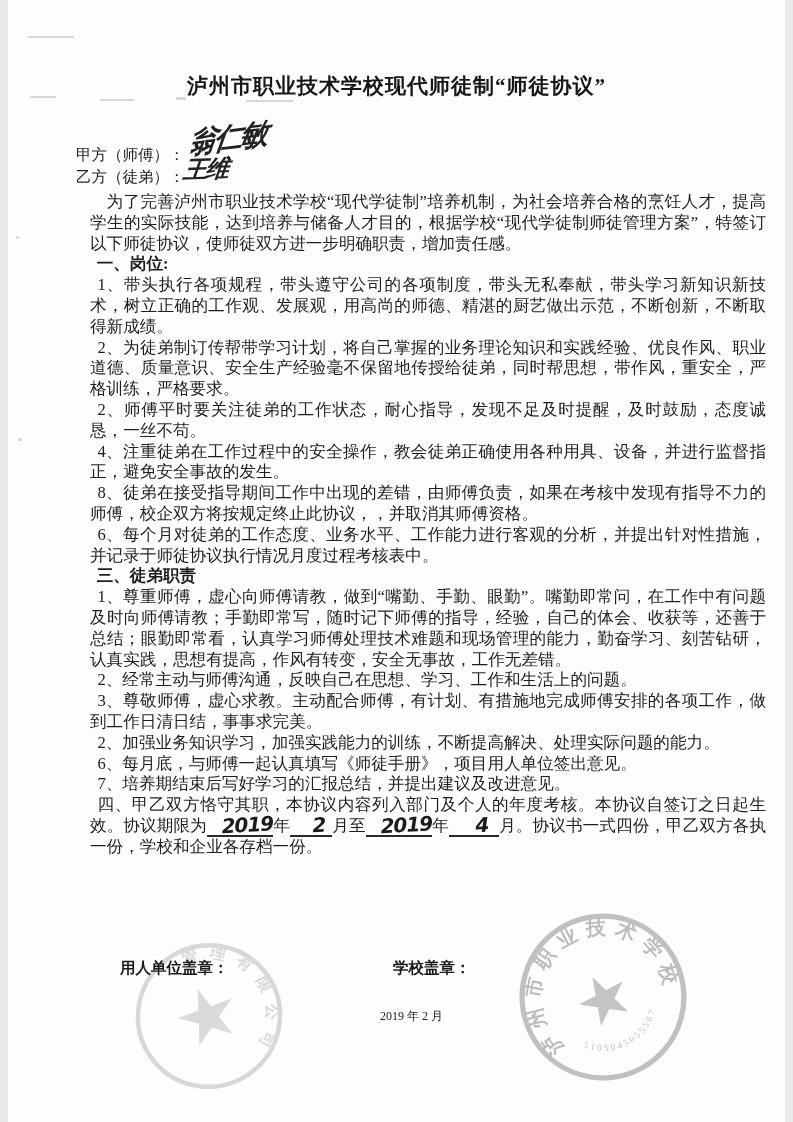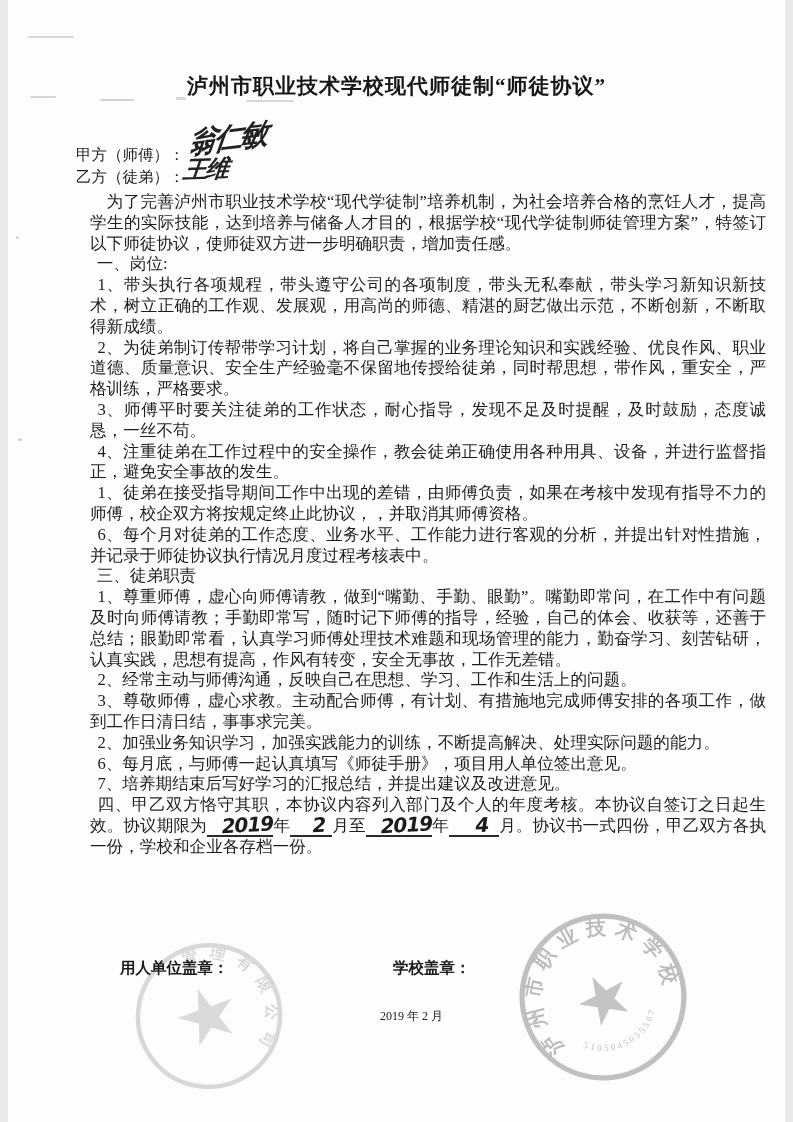--- a/index.html
+++ b/index.html
@@ -29,21 +29,21 @@
   .sig-a{font-size:29px;transform:rotate(-7deg) skewX(-14deg);position:relative;top:-7px;left:2px;letter-spacing:-3px;}
   .sig-b{font-size:24px;transform:rotate(-2deg) skewX(-8deg);position:relative;top:-4px;left:-3px;letter-spacing:-2px;}
   .content{
     position:absolute;left:66px;top:192px;width:676px;
     font-size:16.6px;line-height:20.8px;z-index:2;
     text-align:justify;
     margin-left:16px;
   }
   .content p{margin:0;padding:0;}
   .intro{text-indent:1em;}
-  .sec{text-indent:0.4em;}
+  .sec{text-indent:0.4em;font-weight:bold;}
   .item{text-indent:0.45em;}
   .blank{
     display:inline-block;
     border-bottom:2px solid #2a2a2a;
     text-align:center;
     height:19px;line-height:17px;
     vertical-align:baseline;
   }
   .hw{
     display:inline-block;
@@ -86,23 +86,23 @@
     <div class="party-line">
       <span>乙方（徒弟）：</span><span class="sig sig-b">王维</span>
     </div>
   </div>
 
   <div class="content">
     <p class="intro">为了完善泸州市职业技术学校“现代学徒制”培养机制，为社会培养合格的烹饪人才，提高学生的实际技能，达到培养与储备人才目的，根据学校“现代学徒制师徒管理方案”，特签订以下师徒协议，使师徒双方进一步明确职责，增加责任感。</p>
     <p class="sec">一、岗位:</p>
     <p class="item">1、带头执行各项规程，带头遵守公司的各项制度，带头无私奉献，带头学习新知识新技术，树立正确的工作观、发展观，用高尚的师德、精湛的厨艺做出示范，不断创新，不断取得新成绩。</p>
     <p class="item">2、为徒弟制订传帮带学习计划，将自己掌握的业务理论知识和实践经验、优良作风、职业道德、质量意识、安全生产经验毫不保留地传授给徒弟，同时帮思想，带作风，重安全，严格训练，严格要求。</p>
-    <p class="item">3、师傅平时要关注徒弟的工作状态，耐心指导，发现不足及时提醒，及时鼓励，态度诚恳，一丝不苟。</p>
+    <p class="item">2、师傅平时要关注徒弟的工作状态，耐心指导，发现不足及时提醒，及时鼓励，态度诚恳，一丝不苟。</p>
     <p class="item">4、注重徒弟在工作过程中的安全操作，教会徒弟正确使用各种用具、设备，并进行监督指正，避免安全事故的发生。</p>
-    <p class="item">1、徒弟在接受指导期间工作中出现的差错，由师傅负责，如果在考核中发现有指导不力的师傅，校企双方将按规定终止此协议，，并取消其师傅资格。</p>
+    <p class="item">8、徒弟在接受指导期间工作中出现的差错，由师傅负责，如果在考核中发现有指导不力的师傅，校企双方将按规定终止此协议，，并取消其师傅资格。</p>
     <p class="item">6、每个月对徒弟的工作态度、业务水平、工作能力进行客观的分析，并提出针对性措施，并记录于师徒协议执行情况月度过程考核表中。</p>
     <p class="sec">三、徒弟职责</p>
     <p class="item">1、尊重师傅，虚心向师傅请教，做到“嘴勤、手勤、眼勤”。嘴勤即常问，在工作中有问题及时向师傅请教；手勤即常写，随时记下师傅的指导，经验，自己的体会、收获等，还善于总结；眼勤即常看，认真学习师傅处理技术难题和现场管理的能力，勤奋学习、刻苦钻研，认真实践，思想有提高，作风有转变，安全无事故，工作无差错。</p>
     <p class="item">2、经常主动与师傅沟通，反映自己在思想、学习、工作和生活上的问题。</p>
     <p class="item">3、尊敬师傅，虚心求教。主动配合师傅，有计划、有措施地完成师傅安排的各项工作，做到工作日清日结，事事求完美。</p>
     <p class="item">2、加强业务知识学习，加强实践能力的训练，不断提高解决、处理实际问题的能力。</p>
     <p class="item">6、每月底，与师傅一起认真填写《师徒手册》，项目用人单位签出意见。</p>
     <p class="item">7、培养期结束后写好学习的汇报总结，并提出建议及改进意见。</p>
     <p class="item">
       <span>四、甲乙双方恪守其职，本协议内容列入部门及个人的年度考核。本协议自签订之日起生效。协议期限为</span><span class="blank" style="min-width:62px;"><span class="hw">2019</span></span><span>年</span><span class="blank" style="min-width:42px;"><span class="hw">2</span></span><span>月至</span><span class="blank" style="min-width:58px;"><span class="hw">2019</span></span><span>年</span><span class="blank" style="min-width:50px;"><span class="hw">4</span></span><span>月。协议书一式四份，甲乙双方各执一份，学校和企业各存档一份。</span>

